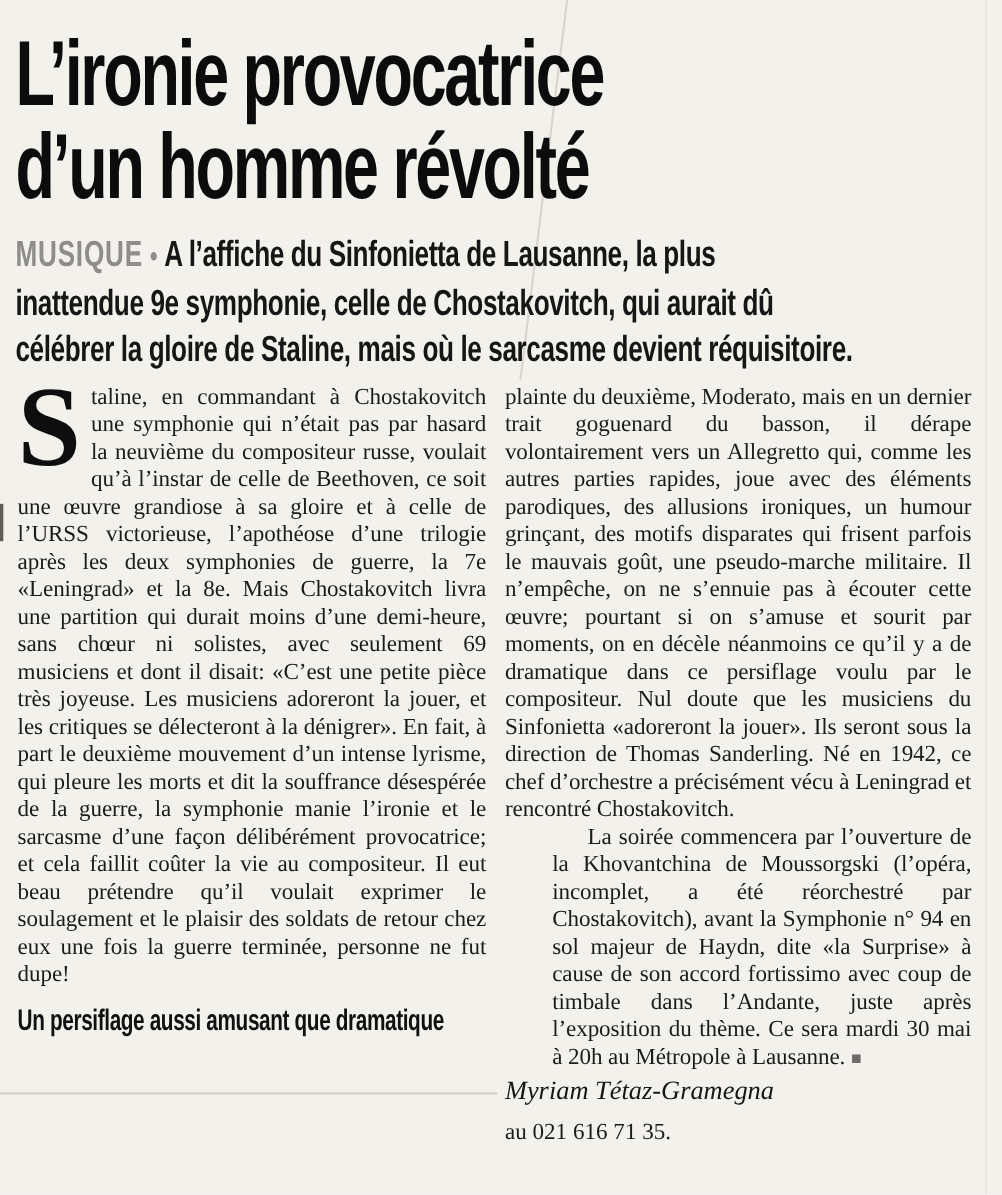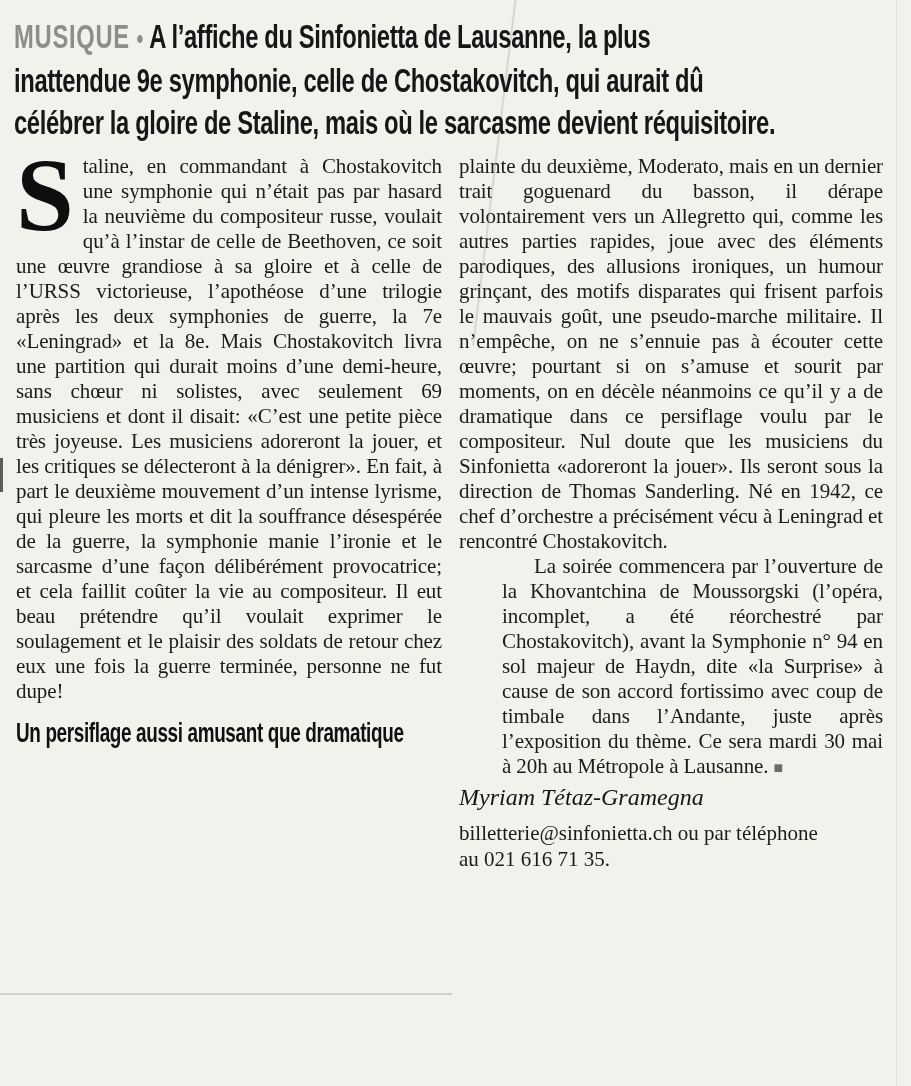--- a/index.html
+++ b/index.html
@@ -121,20 +121,24 @@
 </head>
 <body>
 
 <div class="page">
 
   <div class="crease-diagonal"></div>
   <div class="crease-horizontal"></div>
   <div class="edge-right"></div>
   <div class="edge-left-blot"></div>
 
+  <h1 class="headline">
+    <span class="hl-line">L’ironie provocatrice</span>
+    <span class="hl-line">d’un homme révolté</span>
+  </h1>
 
   <div class="standfirst">
     <div class="sf-line">
       <span class="kicker" style="color:#8e8d8a">MUSIQUE</span><span class="kicker-sep" style="color:#8e8d8a">•</span><span>A l’affiche du Sinfonietta de Lausanne, la plus</span>
     </div>
     <div class="sf-line">inattendue 9e symphonie, celle de Chostakovitch, qui aurait dû</div>
     <div class="sf-line">célébrer la gloire de Staline, mais où le sarcasme devient réquisitoire.</div>
   </div>
 
   <div class="columns">
@@ -142,19 +146,18 @@
     <div class="col">
       <p class="body-p"><span class="dropcap">S</span><span>taline, en commandant à Chostakovitch une symphonie qui n’était pas par hasard la neuvième du compositeur russe, voulait qu’à l’instar de celle de Beethoven, ce soit une œuvre grandiose à sa gloire et à celle de l’URSS victorieuse, l’apothéose d’une trilogie après les deux symphonies de guerre, la 7e «Leningrad» et la 8e. Mais Chostakovitch livra une partition qui durait moins d’une demi-heure, sans chœur ni solistes, avec seulement 69 musiciens et dont il disait: «C’est une petite pièce très joyeuse. Les musiciens adoreront la jouer, et les critiques se délecteront à la dénigrer». En fait, à part le deuxième mouvement d’un intense lyrisme, qui pleure les morts et dit la souffrance désespérée de la guerre, la symphonie manie l’ironie et le sarcasme d’une façon délibérément provocatrice; et cela faillit coûter la vie au compositeur. Il eut beau prétendre qu’il voulait exprimer le soulagement et le plaisir des soldats de retour chez eux une fois la guerre terminée, personne ne fut dupe!</span></p>
       <h2 class="crosshead">Un persiflage aussi amusant que dramatique</h2>
     </div>
 
     <div class="col">
       <p class="body-p">plainte du deuxième, Moderato, mais en un dernier trait goguenard du basson, il dérape volontairement vers un Allegretto qui, comme les autres parties rapides, joue avec des éléments parodiques, des allusions ironiques, un humour grinçant, des motifs disparates qui frisent parfois le mauvais goût, une pseudo-marche militaire. Il n’empêche, on ne s’ennuie pas à écouter cette œuvre; pourtant si on s’amuse et sourit par moments, on en décèle néanmoins ce qu’il y a de dramatique dans ce persiflage voulu par le compositeur. Nul doute que les musiciens du Sinfonietta «adoreront la jouer». Ils seront sous la direction de Thomas Sanderling. Né en 1942, ce chef d’orchestre a précisément vécu à Leningrad et rencontré Chostakovitch.</p>
       <p class="body-p indented"><span>La soirée commencera par l’ouverture de la Khovantchina de Moussorgski (l’opéra, incomplet, a été réorchestré par Chostakovitch), avant la Symphonie n° 94 en sol majeur de Haydn, dite «la Surprise» à cause de son accord fortissimo avec coup de timbale dans l’Andante, juste après l’exposition du thème. Ce sera mardi 30 mai à 20h au Métropole à Lausanne.</span> <span class="endmark">■</span></p>
       <div class="byline">Myriam Tétaz-Gramegna</div>
       <div class="contact">
-        <div>billetterie@sinfonietta.ch ou par téléphone</div>
         <div>au 021 616 71 35.</div>
       </div>
     </div>
 
   </div>
 </div>
 
 </body></html>

